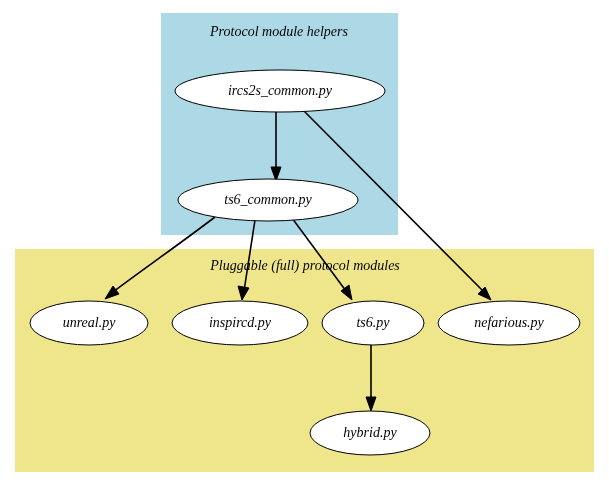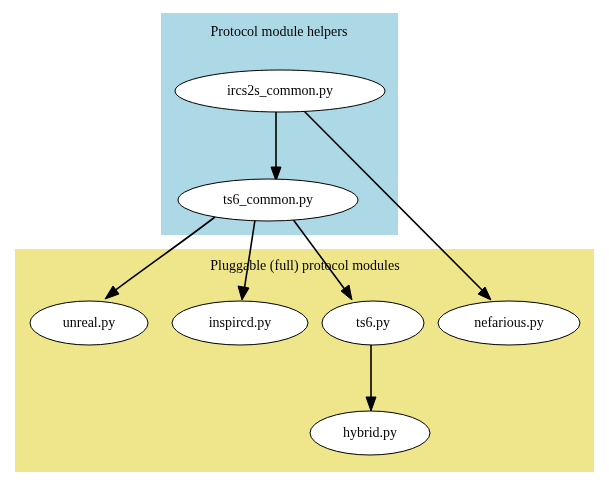--- a/index.html
+++ b/index.html
@@ -10,20 +10,21 @@
     width: 609px;
     height: 490px;
     background: #ffffff;
     font-family: "Liberation Serif", "DejaVu Serif", serif;
     overflow: hidden;
   }
   #graph-canvas {
     position: relative;
     width: 609px;
     height: 490px;
+    font-style: italic;
   }
   #graph-svg {
     position: absolute;
     left: 0;
     top: 0;
     width: 609px;
     height: 490px;
   }
   .cluster-rect {
     stroke: none;

